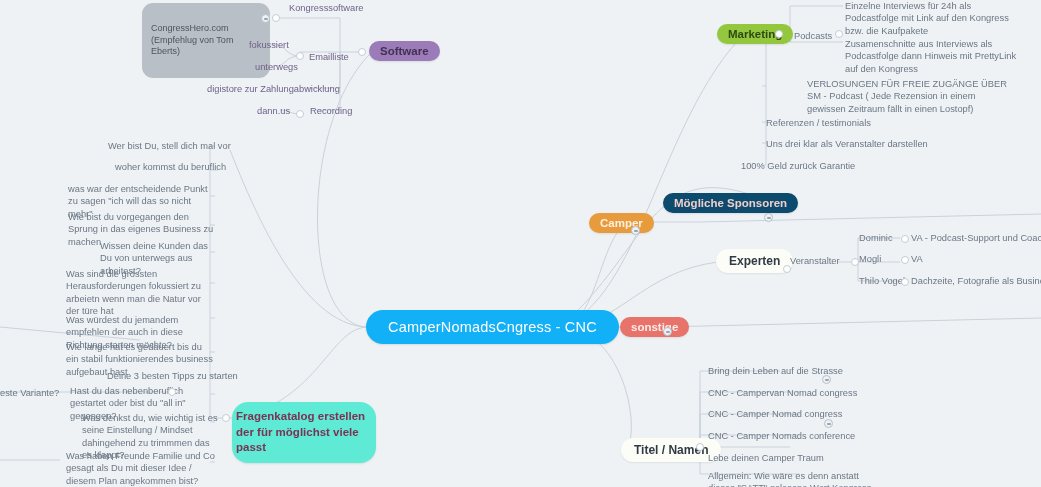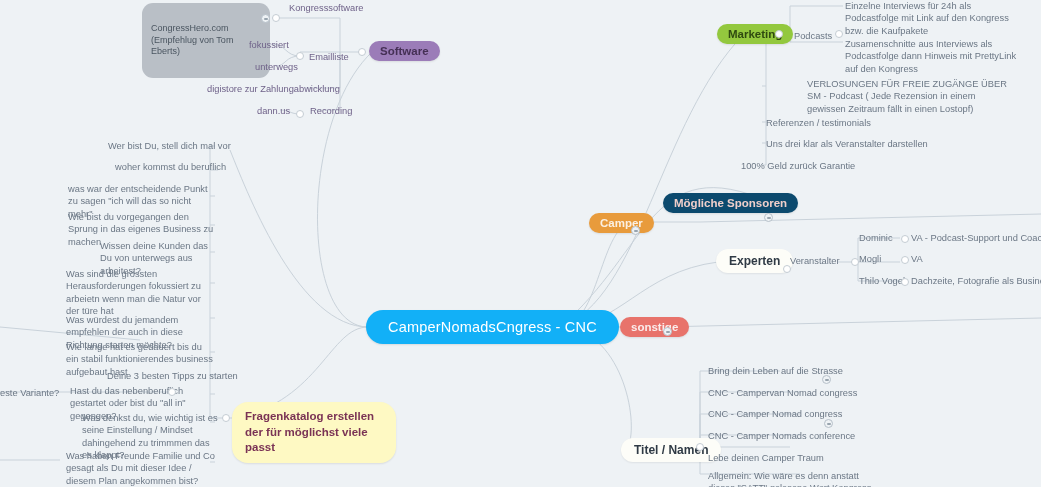--- a/index.html
+++ b/index.html
@@ -24,22 +24,22 @@
   }
 
   
   .pill{border-radius:14px;padding:4px 11px;font-size:11.5px;font-weight:bold;white-space:nowrap;
         box-shadow:0 1px 2px rgba(0,0,0,.09);}
   .pill.software{background:#9b7cb8;color:#453055;}
   .pill.marketing{background:#93c83e;color:#2f4a10;}
   .pill.sponsoren{background:#0c4a6e;color:#f0cfcb;}
   .pill.camper{background:#e89b3c;color:#fbf0e2;}
   .pill.sonstige{background:#e8736b;color:#fbeceb;}
-  .pill.fragenkatalog{background:#fef9c3;color:#7a3355;font-size:11.5px;padding:7px 13px;
-        border-radius:16px;line-height:1.35;width:164px;white-space:normal;}
+  .pill.fragenkatalog{background:#5eead4;color:#7a3355;font-size:11.5px;padding:7px 4px;
+        border-radius:16px;line-height:1.35;width:144px;white-space:normal;}
   .pill.white{background:#fdfdf8;color:#2f3a45;border-radius:13px;padding:5px 13px;font-size:12px;
         box-shadow:0 1px 2px rgba(0,0,0,.07);}
 
   
   .leaf{font-size:9.3px;line-height:1.32;color:#6b7785;white-space:nowrap;}
   .leaf.wrap{white-space:normal;}
   .leaf.purple{color:#6f6289;}
   .grey-node{
     background:#b9bfc6;color:#4a5560;border-radius:11px;padding:20px 9px;
     font-size:9px;line-height:1.3;white-space:normal;width:128px;

